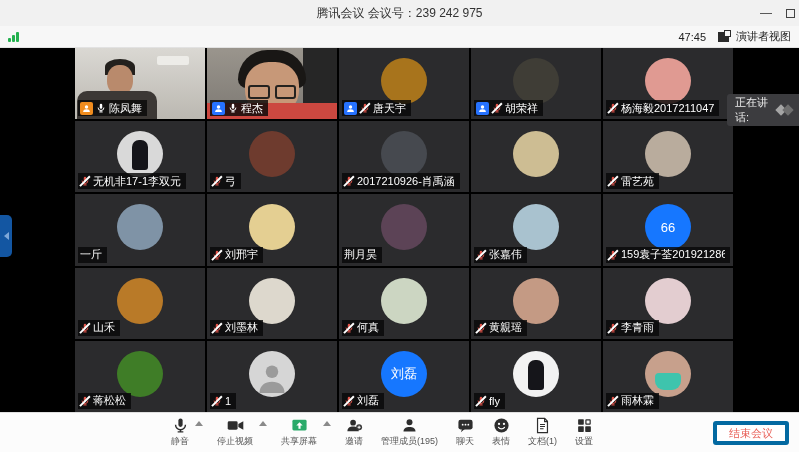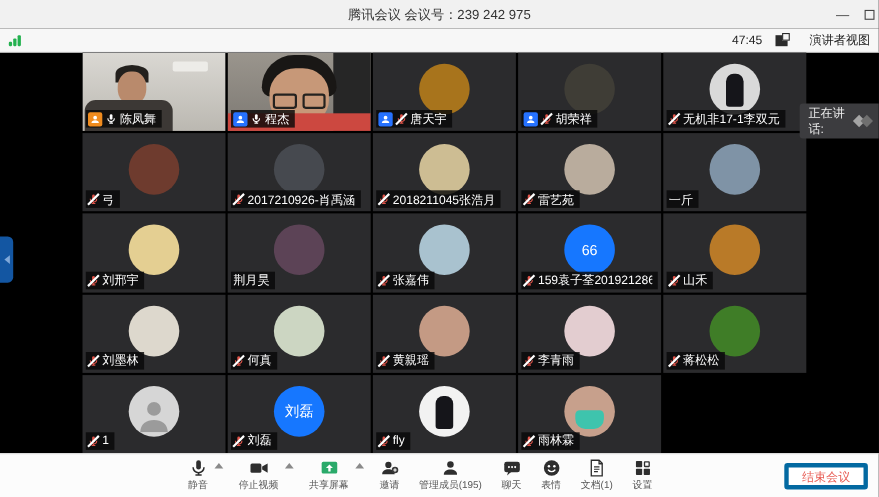--- a/index.html
+++ b/index.html
@@ -13,21 +13,21 @@
   .win-min{font-size:12px;line-height:10px;}
   .win-max{width:9px;height:9px;border:1px solid #444;display:inline-block;}
 
   
   .statusbar{position:absolute;top:26px;left:0;width:100%;height:22px;background:#f7f7f7;
     border-bottom:1px solid #e2e2e2;display:flex;align-items:center;padding:0 8px;font-size:11px;color:#222;}
   .signal{display:flex;align-items:flex-end;gap:1.5px;height:11px;}
   .signal i{display:block;width:2.5px;background:#23b14f;border-radius:1px;}
   .signal i:nth-child(1){height:4px}.signal i:nth-child(2){height:7px}.signal i:nth-child(3){height:10px}
   .status-right{margin-left:auto;display:flex;align-items:center;gap:12px;}
-  .view-btn{display:flex;align-items:center;gap:20px;cursor:default;}
+  .view-btn{display:flex;align-items:center;gap:7px;cursor:default;}
   .view-ic{position:relative;width:11px;height:10px;background:#2b2b2b;display:inline-block;}
   .view-ic::after{content:"";position:absolute;right:-2px;top:-2px;width:5px;height:5px;background:#f7f7f7;border:1.5px solid #2b2b2b;}
 
   
   .main{position:absolute;top:48px;left:0;width:799px;height:364px;background:#000;}
   .grid{position:absolute;left:75px;top:0;width:658px;height:364px;display:grid;
     grid-template-columns:repeat(5,1fr);grid-template-rows:repeat(5,1fr);gap:2px;background:#000;}
   .cell{position:relative;background:#2b2b2d;overflow:hidden;}
   .avatar{position:absolute;left:50%;top:10px;margin-left:-23px;width:46px;height:46px;border-radius:50%;
     display:flex;align-items:center;justify-content:center;overflow:hidden;}
@@ -234,20 +234,41 @@
                 <path d="M5 11a7 7 0 0 0 14 0" fill="none" stroke="currentColor" stroke-width="2.4"></path>
                 <path d="M12 18v3M8 21.5h8" stroke="currentColor" stroke-width="2.4" fill="none"></path>
               </svg>
         <span class="slash"></span>
       </span>
       <span class="pname">胡荣祥</span>
     </div>
   </div>
         <div class="cell">
 
+    <div class="avatar" style="background: rgb(224, 154, 146);">
+      
+      
+      
+      
+    </div>
+    <div class="label">
+
+      <span class="mic muted">
+        <svg viewBox="0 0 24 24">
+                <rect x="9" y="2" width="6" height="12" rx="3" fill="currentColor"></rect>
+                <path d="M5 11a7 7 0 0 0 14 0" fill="none" stroke="currentColor" stroke-width="2.4"></path>
+                <path d="M12 18v3M8 21.5h8" stroke="currentColor" stroke-width="2.4" fill="none"></path>
+              </svg>
+        <span class="slash"></span>
+      </span>
+      <span class="pname">杨海毅2017211047</span>
+    </div>
+  </div>
+        <div class="cell">
+
     <div class="avatar" style="background: rgb(217, 217, 217);">
 
       <div class="av-fig" style="display: block;"></div>
 
     </div>
     <div class="label">
 
       <span class="mic muted">
         <svg viewBox="0 0 24 24">
                 <rect x="9" y="2" width="6" height="12" rx="3" fill="currentColor"></rect>
@@ -301,32 +322,20 @@
       <span class="pname">2017210926-肖禹涵</span>
     </div>
   </div>
         <div class="cell">
 
     <div class="avatar" style="background: rgb(205, 189, 147);">
       
       
       
       
-    </div>
-    <div class="label">
-
-      <span class="mic muted">
-        <svg viewBox="0 0 24 24">
-                <rect x="9" y="2" width="6" height="12" rx="3" fill="currentColor"></rect>
-                <path d="M5 11a7 7 0 0 0 14 0" fill="none" stroke="currentColor" stroke-width="2.4"></path>
-                <path d="M12 18v3M8 21.5h8" stroke="currentColor" stroke-width="2.4" fill="none"></path>
-              </svg>
-        <span class="slash"></span>
-      </span>
-      <span class="pname">2018211045张浩月</span>
     </div>
   </div>
         <div class="cell">
 
     <div class="avatar" style="background: rgb(185, 172, 157);">
       
       
       
       
     </div>

